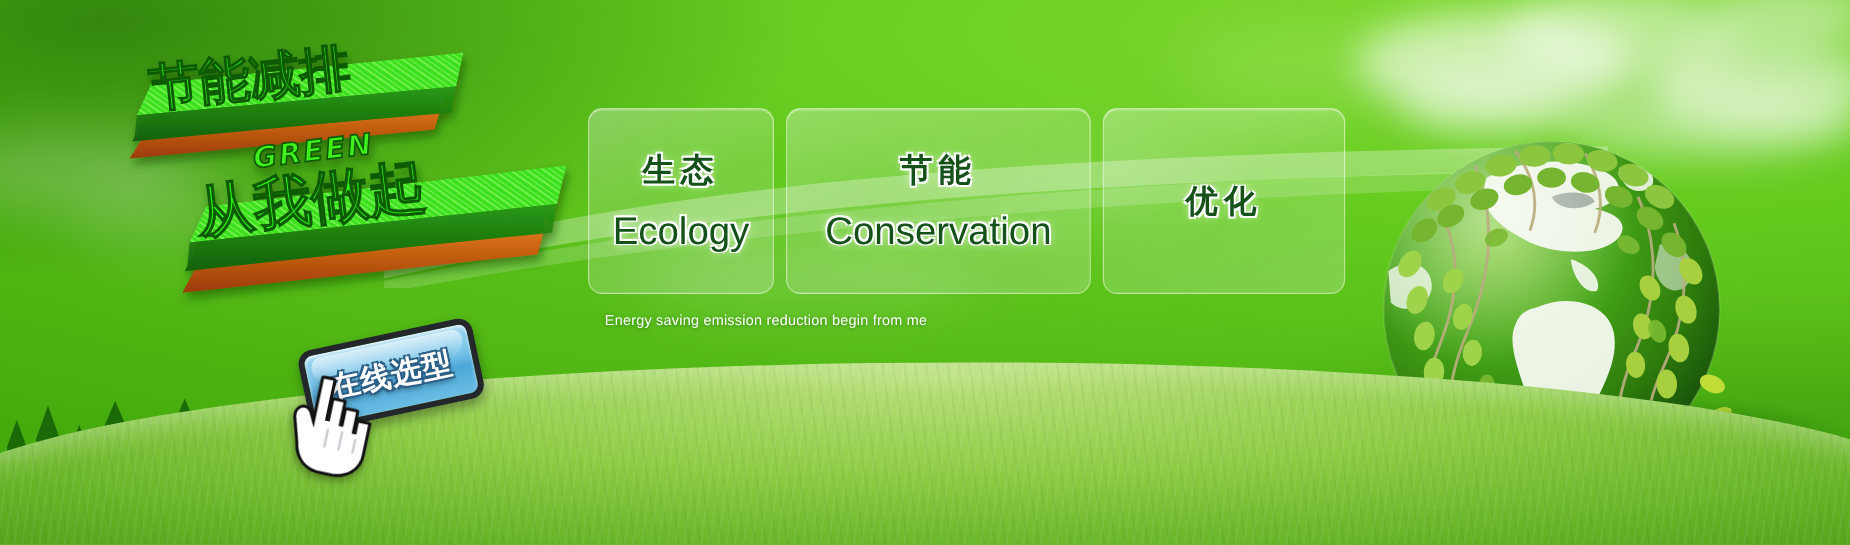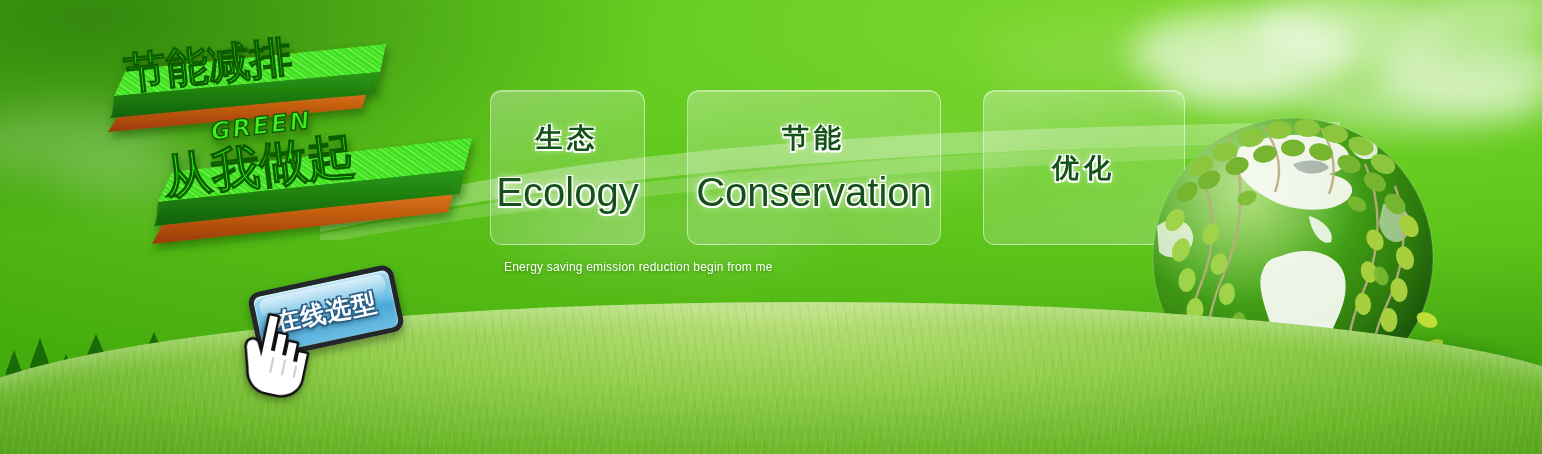--- a/index.html
+++ b/index.html
@@ -109,21 +109,21 @@
     position:absolute;left:-8px;top:28px;
     width:76px;height:86px;
     transform:rotate(12deg);
     pointer-events:none;
   }
   .hand-cursor svg{display:block;filter:drop-shadow(0 3px 4px rgba(0,0,0,.38));}
 
   
   .cards{
     position:absolute;left:490px;top:90px;
-    display:flex;align-items:stretch;gap:32px;
+    display:flex;align-items:stretch;
   }
   .card{
     height:153px;
     border-radius:12px;
     border:1px solid rgba(255,255,255,.45);
     background:linear-gradient(160deg, rgba(255,255,255,.30) 0%, rgba(255,255,255,.14) 45%, rgba(255,255,255,.22) 100%);
     display:flex;flex-direction:column;align-items:center;justify-content:center;
     gap:14px;
     cursor:pointer;
     box-shadow:inset 0 1px 0 rgba(255,255,255,.38);
@@ -135,21 +135,21 @@
   .cn{
     font-size:27px;font-weight:bold;color:#14521a;
     letter-spacing:5px;
     font-family:"DejaVu Sans","Liberation Sans",sans-serif;
     text-shadow:
       -1.5px -1.5px 0 #fff, 1.5px -1.5px 0 #fff,
       -1.5px 1.5px 0 #fff, 1.5px 1.5px 0 #fff,
       0 0 7px rgba(255,255,255,.95);
   }
   .en{
-    font-size:40px;color:#14521a;font-weight:normal;
+    font-size:32px;color:#14521a;font-weight:normal;
     font-family:"Liberation Sans",sans-serif;
     text-shadow:
       -1.5px -1.5px 0 #fff, 1.5px -1.5px 0 #fff,
       -1.5px 1.5px 0 #fff, 1.5px 1.5px 0 #fff,
       0 0 8px rgba(255,255,255,.95);
     white-space:nowrap;
   }
 
   .tagline{
     position:absolute;left:504px;top:260px;

